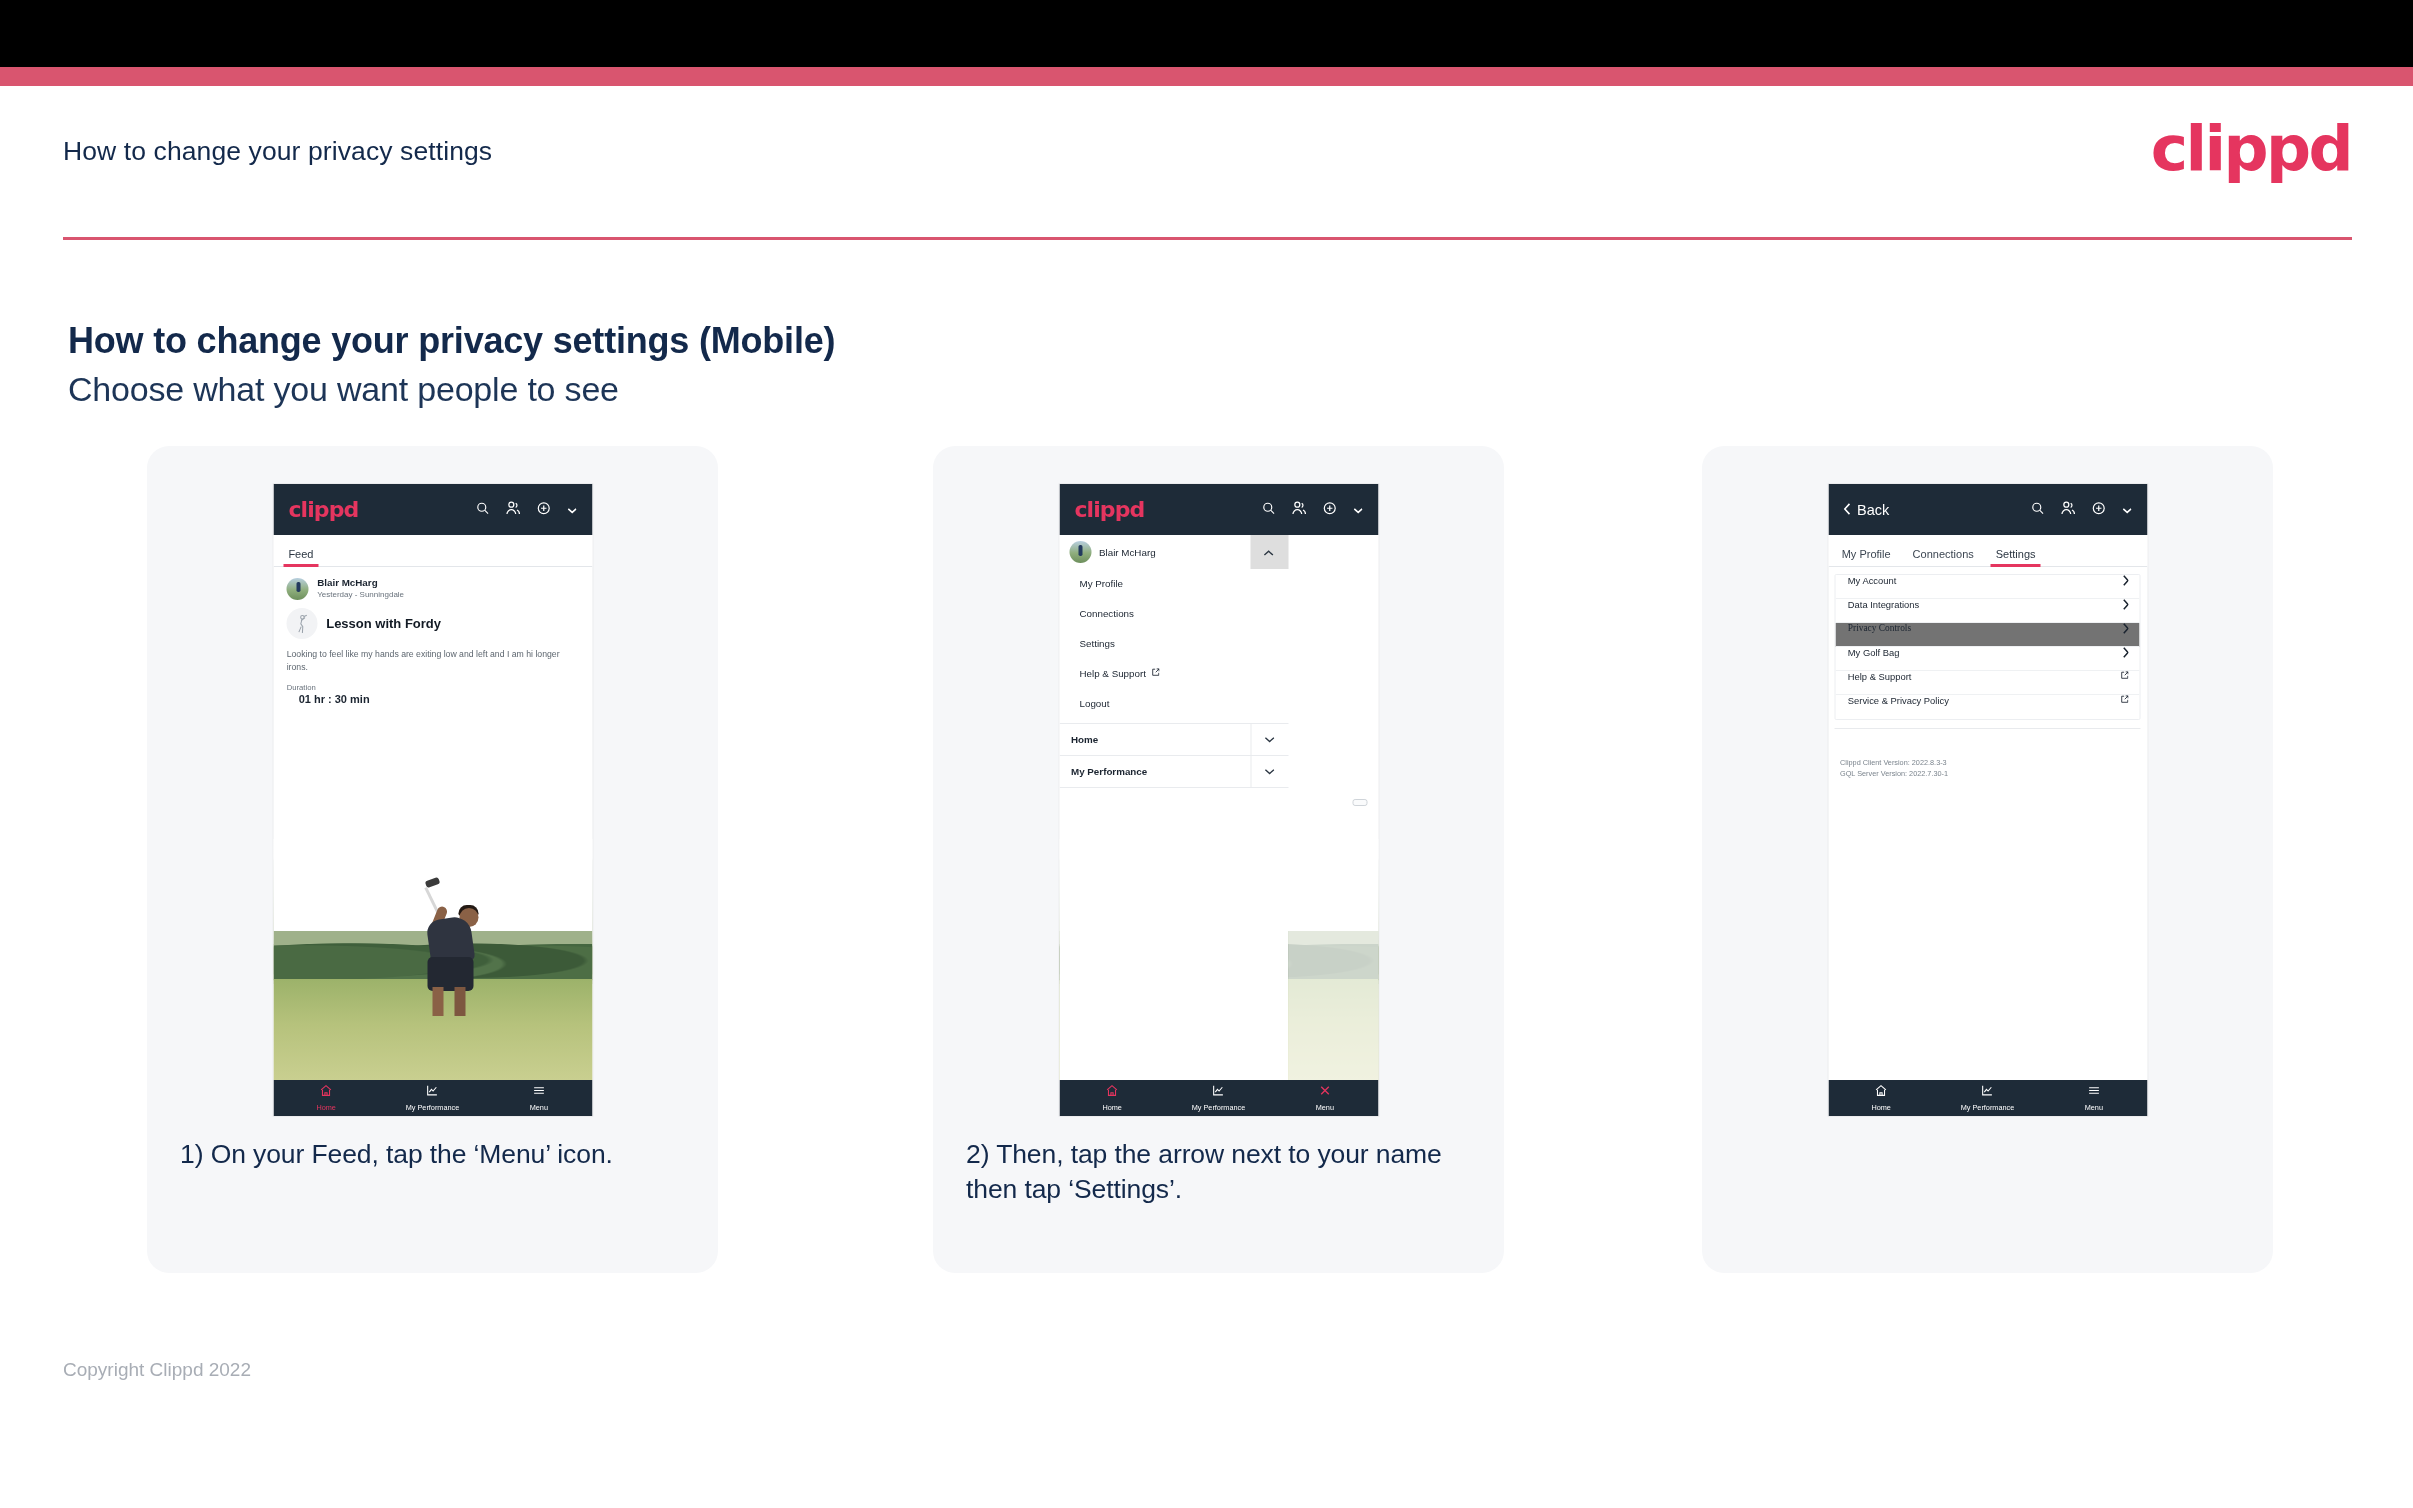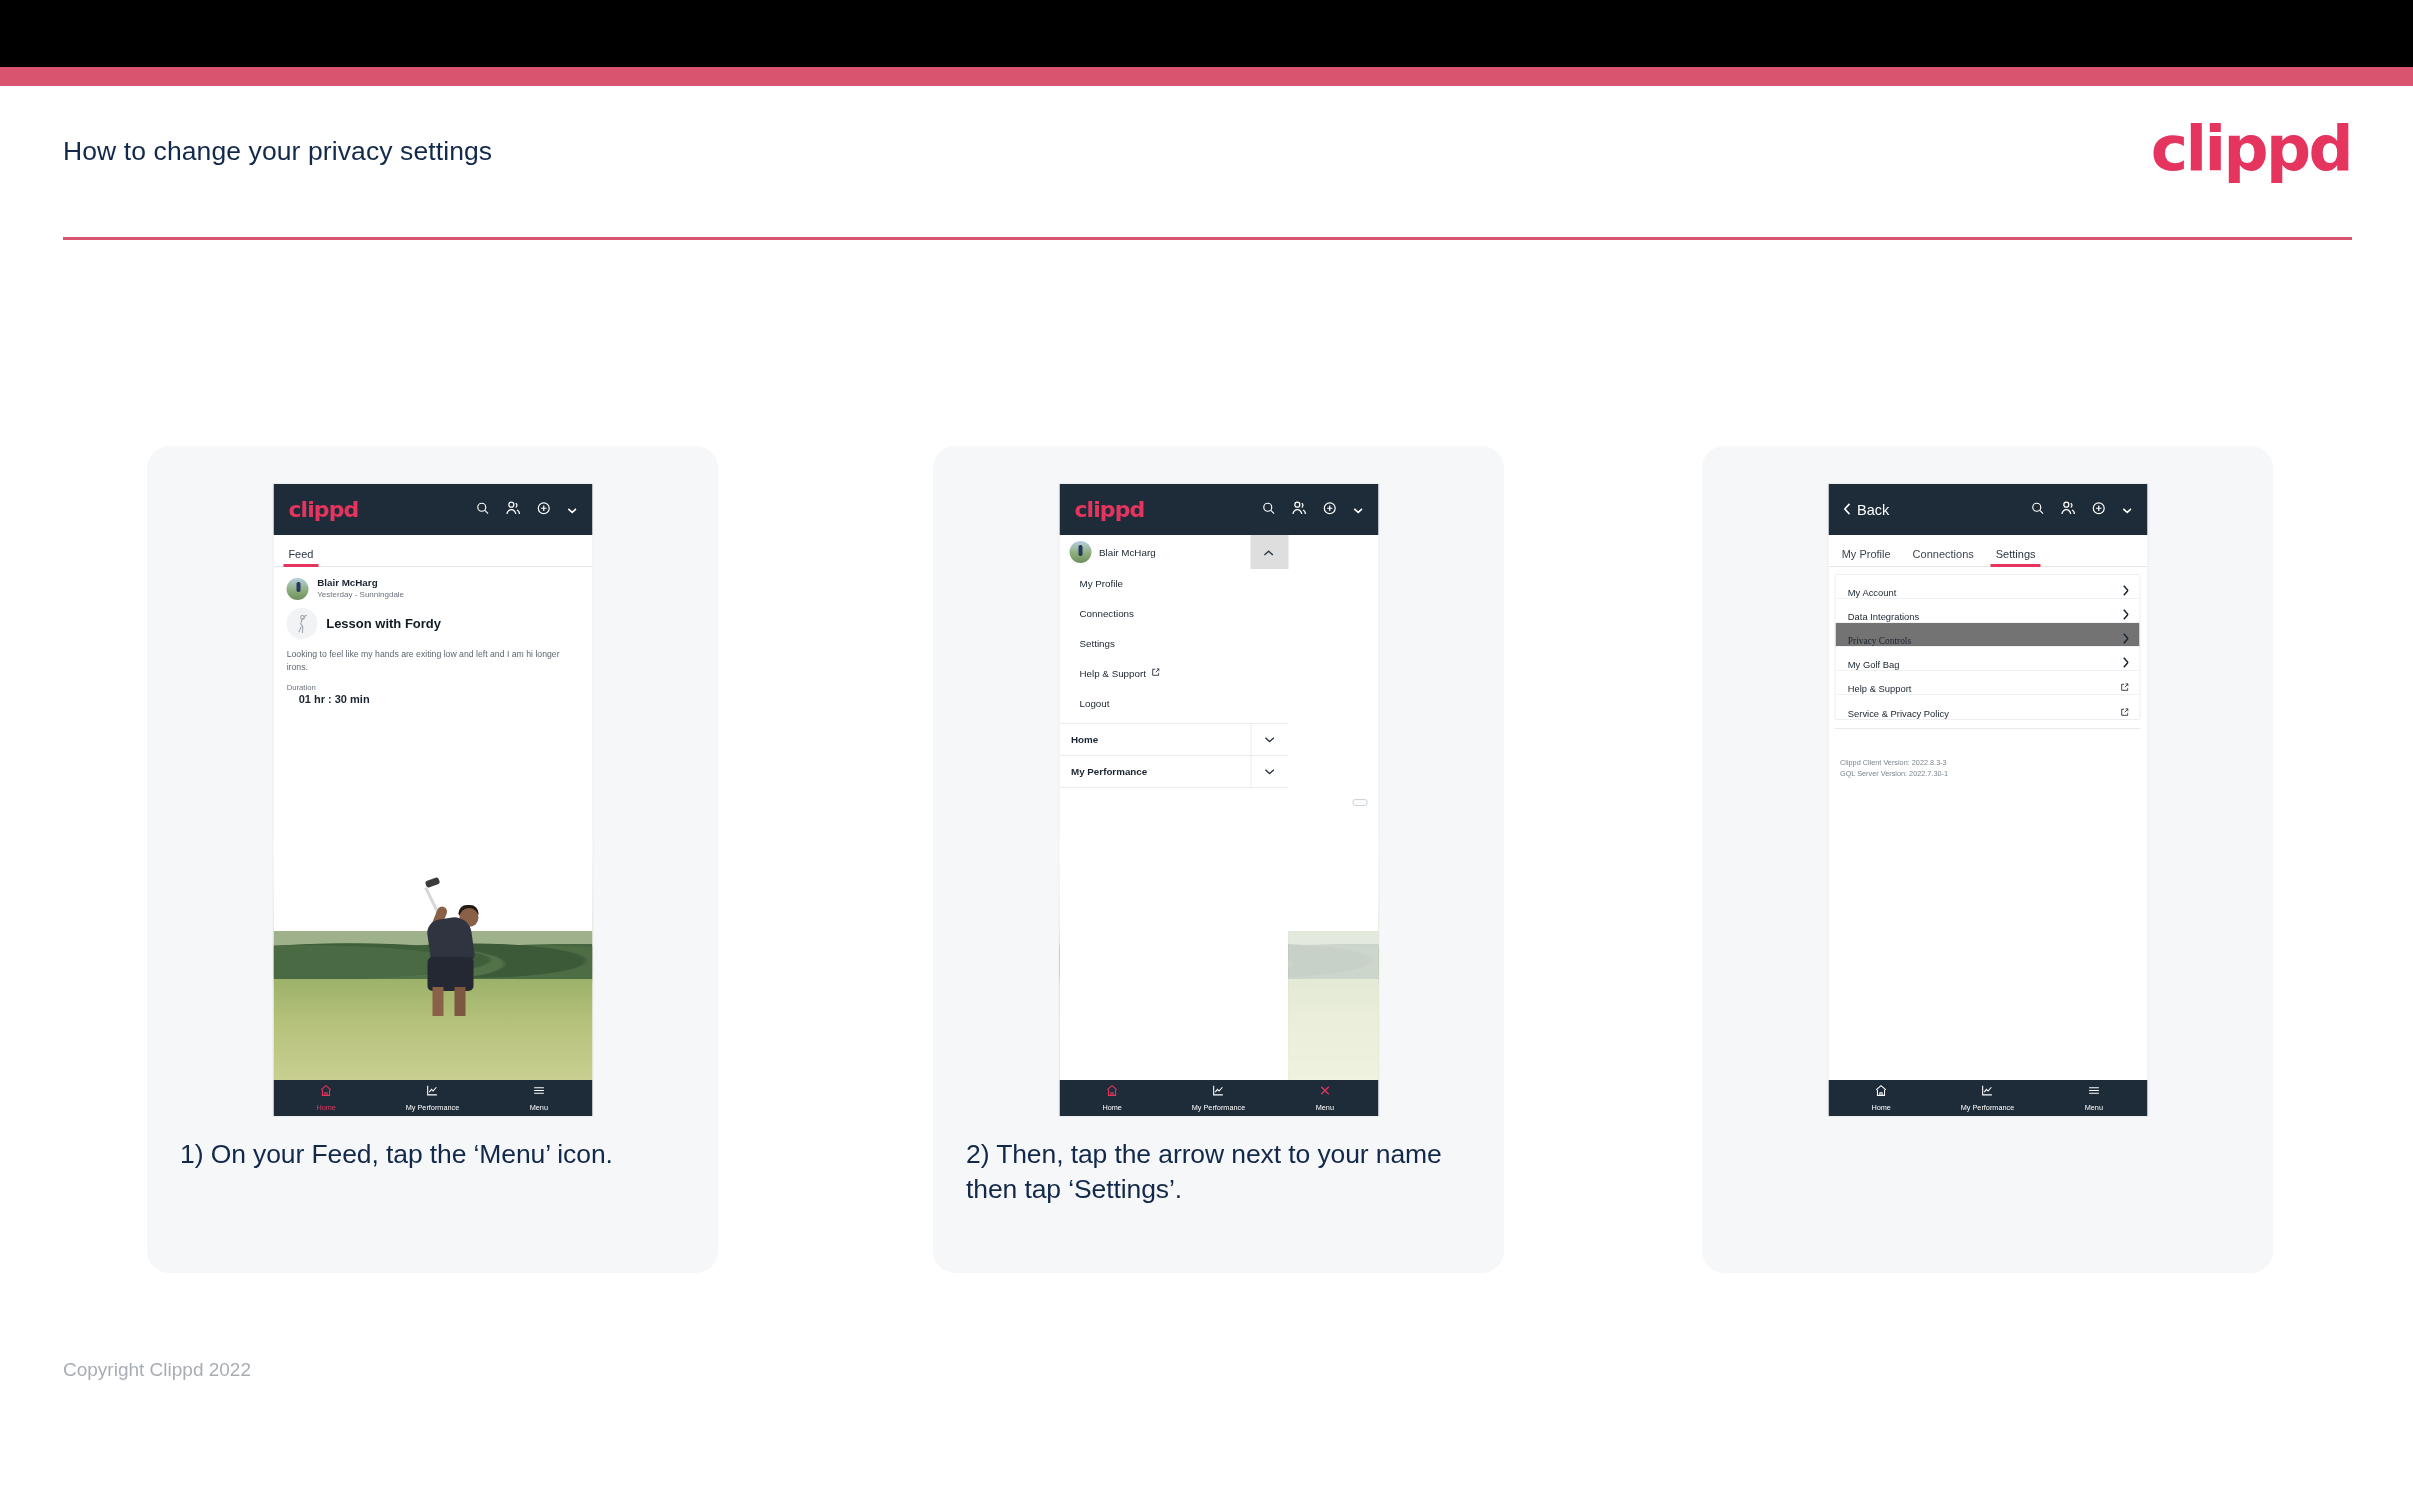--- a/index.html
+++ b/index.html
@@ -183,21 +183,21 @@
   }
   .ghost-text { position:absolute; right:6.8px; font-size:8px; color:#9aa2ab; }
   .app-chip {
     position:absolute; right:10.3px; top:315px; border:0.9px solid #cfd4d9; border-radius:2.6px;
     font-size:7.3px; color:#7b848d; padding:2.6px 6.8px; background:#fafbfc;
   }
 
   
   .settings-list { margin:6.8px 6.8px 0 6.8px; border:0.9px solid #eceef1; border-radius:1.7px; overflow:hidden; background:#fff; }
   .settings-row {
-    display:flex; align-items:flex-end; justify-content:space-between;
+    display:flex; align-items:flex-start; justify-content:space-between;
     height:24px; padding:0 10.3px 0 12px; border-bottom:0.9px solid #eff1f3;
     font-size:9.4px; color:#1b2430;
   }
   .settings-row:last-child { border-bottom:none; }
   .settings-row.highlight { background:#737373;font-family:Liberation Serif, serif; }
   .settings-row .lbl { display:flex; align-items:center; gap:5.1px; }
   .version-block { margin:29px 0 0 12px; }
   .version-line { font-size:7.3px; color:#7b848d; line-height:1.5; }
   .settings-divider { height:0.9px; background:#e8eaed; margin:8.5px 6.8px 0 6.8px; }
 
@@ -220,20 +220,24 @@
 
   <div class="topbar-black"></div>
   <div class="topbar-pink"></div>
 
   <div class="header">
     <div class="header-title">How to change your privacy settings</div>
     <div class="brand-logo">clippd</div>
   </div>
   <div class="header-rule"></div>
 
+  <div class="title-block">
+    <div class="title-main">How to change your privacy settings (Mobile)</div>
+    <div class="title-sub">Choose what you want people to see</div>
+  </div>
 
   <div class="cards">
 
     <div class="card c1">
       <div class="phone">
 
         <div class="appbar">
           <div class="appbar-logo">clippd</div>
           <div class="appbar-icons">
             <span class="ico">

